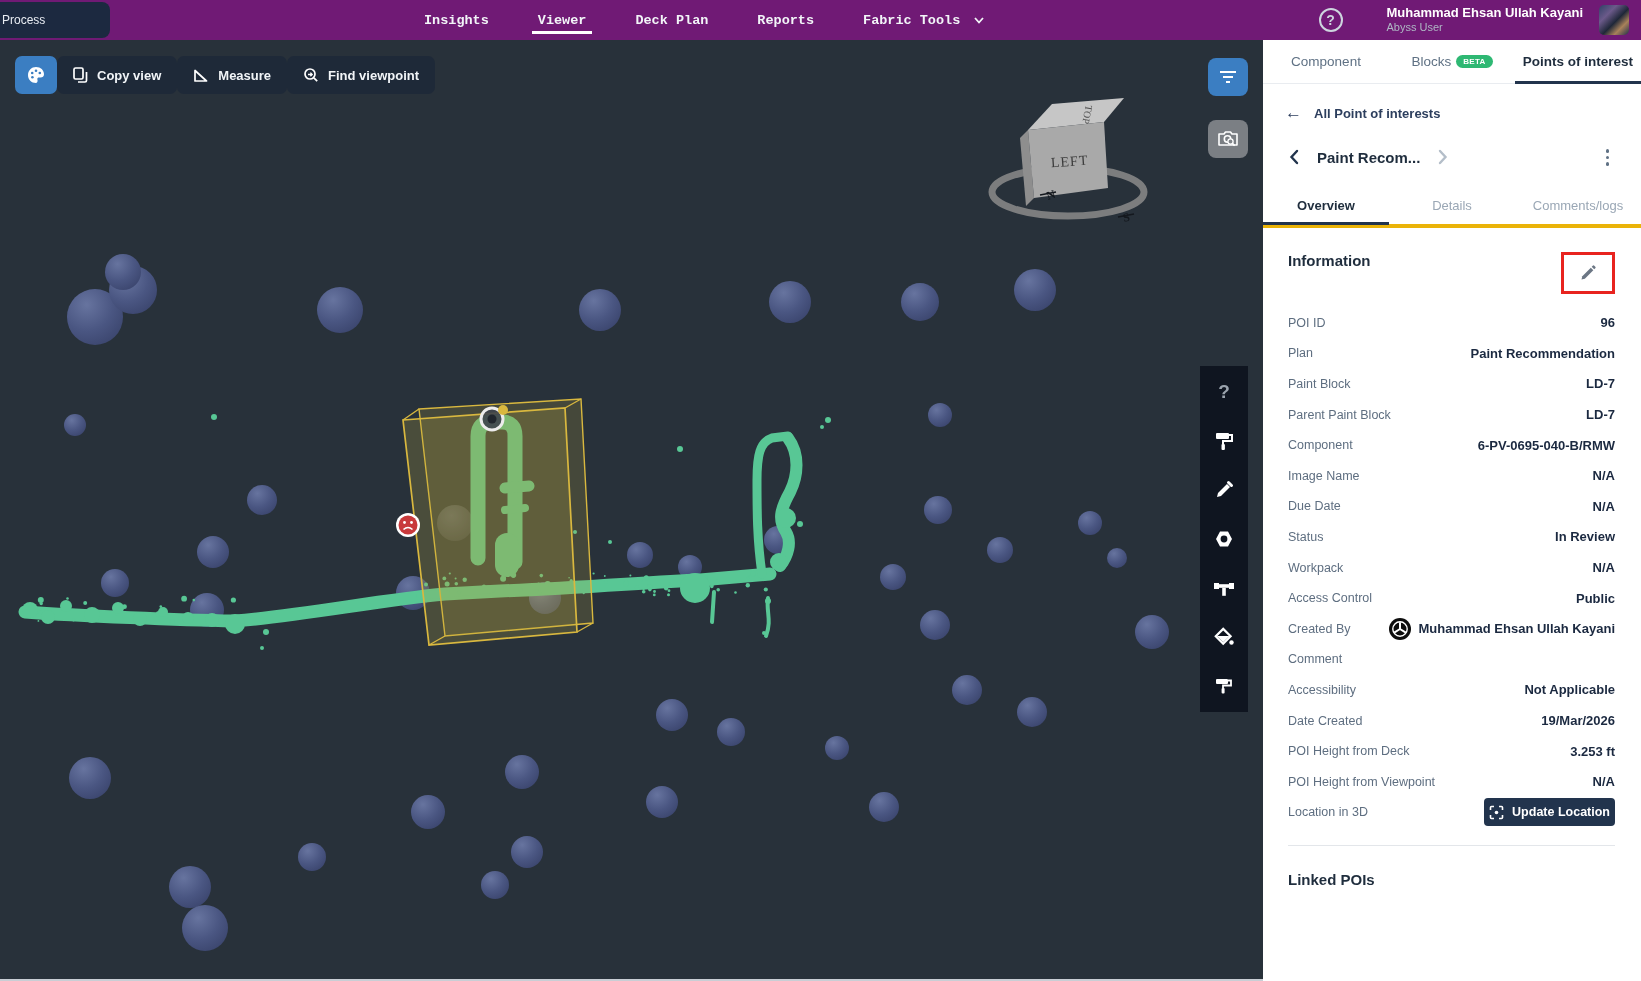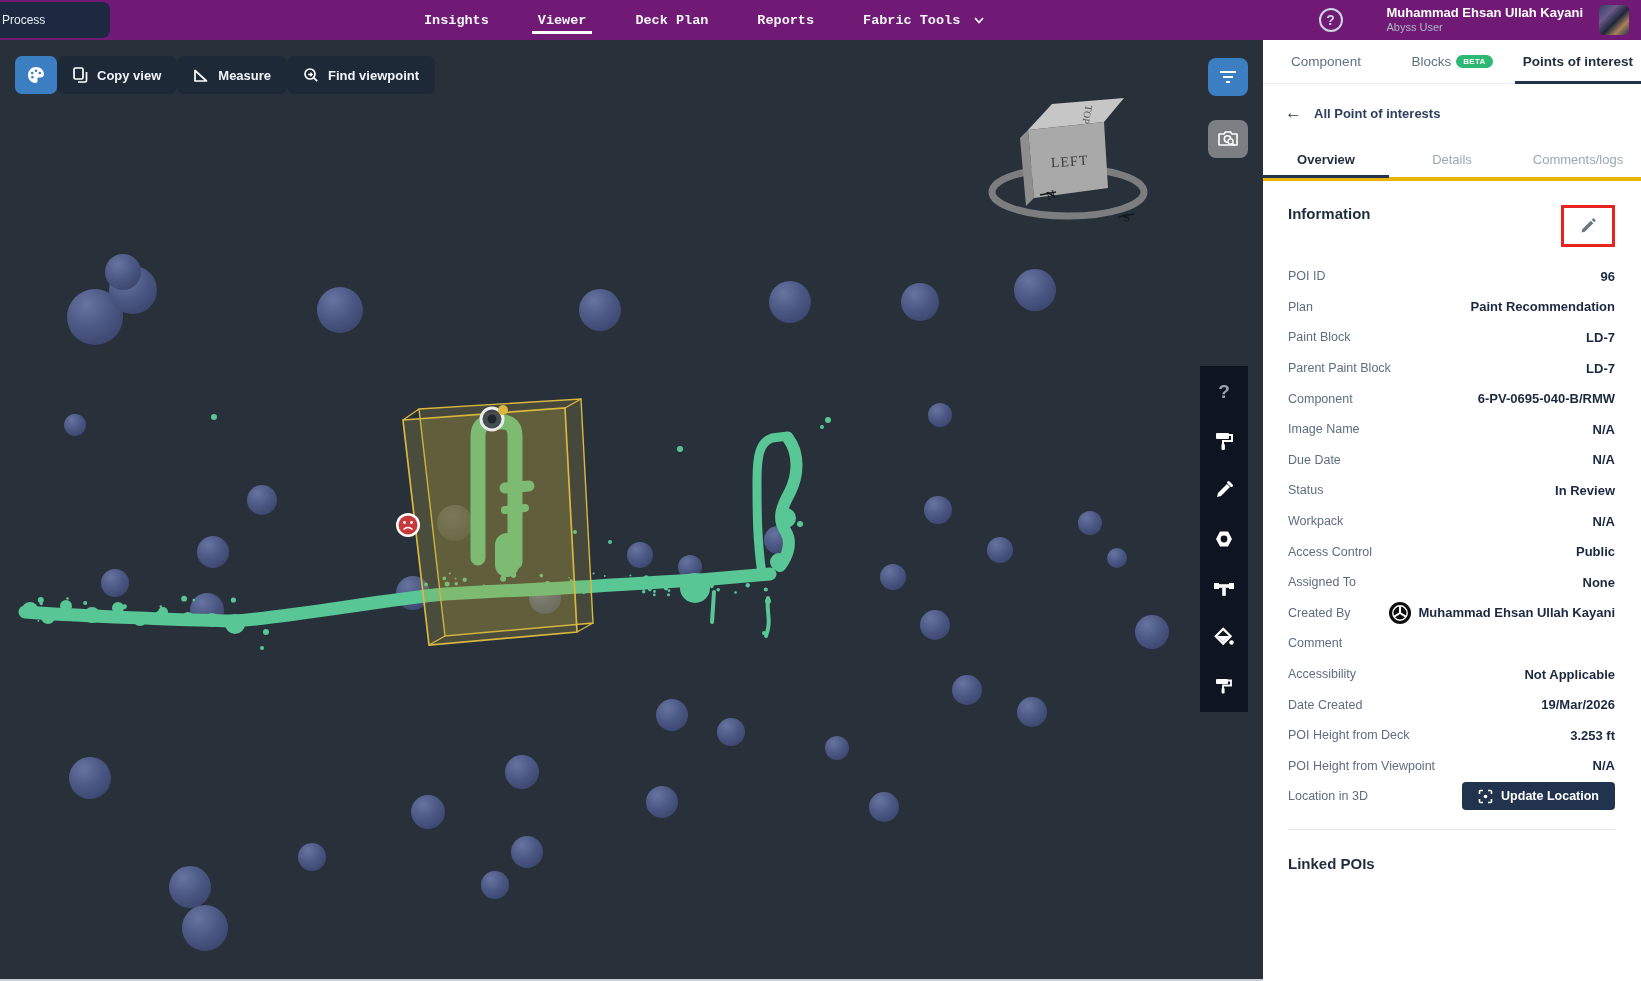--- a/index.html
+++ b/index.html
@@ -88,21 +88,21 @@
   .edit-wrap { border:3px solid #e8231f; width:54px; height:42px; display:flex; align-items:center; justify-content:center; }
   .edit-btn { background:none; border:none; cursor:pointer; display:flex; }
 
   .info-row { height:30.6px; display:flex; align-items:center; }
   .info-label { color:#5e6e80; font-size:12.5px; flex:1; white-space:nowrap; }
   .info-value { color:#1b2940; font-size:13px; font-weight:bold; text-align:right; display:flex;
                 align-items:center; gap:8px; justify-content:flex-end; white-space:nowrap; }
   .cb-avatar { width:22px; height:22px; flex:none; display:none; }
   .type-user .cb-avatar { display:block; }
   .loc-btn { display:none; background:#22344d; color:#ffffff; border:none; border-radius:4px; height:28px;
-             padding:0 16px; font-size:12.5px; font-weight:bold; font-family:"Liberation Sans",sans-serif;
+             padding:0 5px; font-size:12.5px; font-weight:bold; font-family:"Liberation Sans",sans-serif;
              cursor:pointer; align-items:center; gap:8px; }
   .type-button .loc-btn { display:flex; }
 
   .divider { height:1px; background:#e3e6ea; margin:17px 0 0 0; }
   .linked-title { font-size:15px; font-weight:bold; color:#1f2d3d; margin-top:25px; }
 </style>
 </head>
 <body>
 
 <div class="app">
@@ -470,20 +470,38 @@
             <span>Points of interest</span>
 
           </div>
       </div>
 
       <div class="back-row">
         <span class="back-arrow">←</span>
         <span>All Point of interests</span>
       </div>
 
+      <div class="title-row">
+        <button class="chev-btn">
+          <svg width="10" height="16" viewBox="0 0 10 16">
+            <polyline points="8,2 2.5,8 8,14" fill="none" stroke="#22344d" stroke-width="2.4" stroke-linecap="round"></polyline>
+          </svg>
+        </button>
+        <span class="poi-title">Paint Recom...</span>
+        <button class="chev-btn">
+          <svg width="10" height="16" viewBox="0 0 10 16">
+            <polyline points="2,2 7.5,8 2,14" fill="none" stroke="#b4bec9" stroke-width="2.4" stroke-linecap="round"></polyline>
+          </svg>
+        </button>
+        <div class="kebab">
+            <i></i>
+            <i></i>
+            <i></i>
+          </div>
+      </div>
 
       <div class="subtabs">
         <div class="stab active">Overview</div>
           <div class="stab">Details</div>
           <div class="stab">Comments/logs</div>
       </div>
 
       <div class="panel-body">
         <div class="section-head">
           <span class="section-title">Information</span>
@@ -571,28 +589,20 @@
 
             </div>
             <div class="info-row">
               <span class="info-label">Access Control</span>
               <span class="info-value">
 
                 <span>Public</span>
               </span>
 
             </div>
-            <div class="info-row">
-              <span class="info-label">Assigned To</span>
-              <span class="info-value">
-
-                <span>None</span>
-              </span>
-
-            </div>
             <div class="info-row type-user">
               <span class="info-label">Created By</span>
               <span class="info-value">
                 <svg class="cb-avatar" viewBox="0 0 22 22">
                   <circle cx="11" cy="11" r="11" fill="#0d0d0d"></circle>
                   <circle cx="11" cy="11" r="7.2" fill="none" stroke="#ffffff" stroke-width="1.4"></circle>
                   <line x1="11" y1="11" x2="11" y2="4.2" stroke="#ffffff" stroke-width="2"></line>
                   <line x1="11" y1="11" x2="5.2" y2="14.6" stroke="#ffffff" stroke-width="2"></line>
                   <line x1="11" y1="11" x2="16.8" y2="14.6" stroke="#ffffff" stroke-width="2"></line>
                 </svg>

